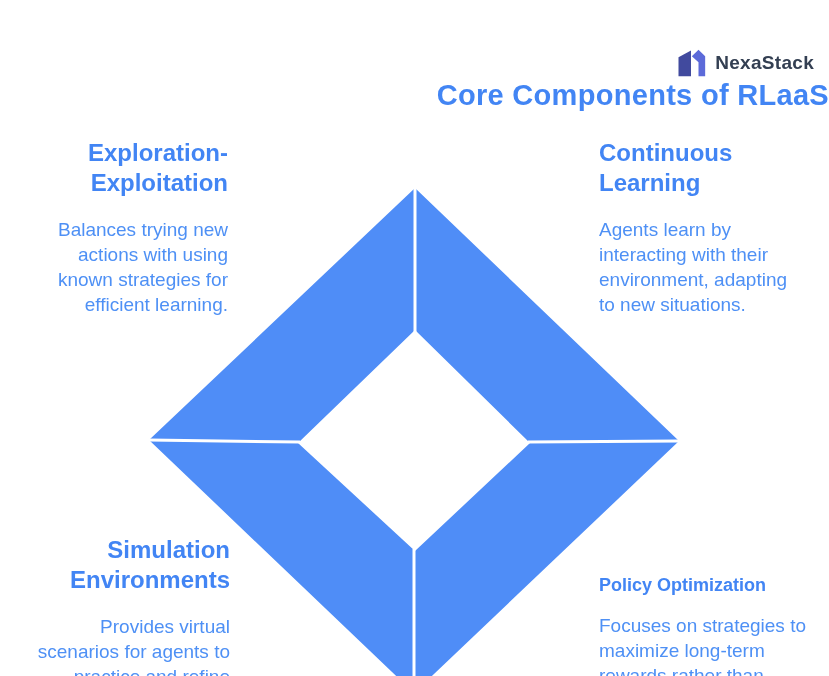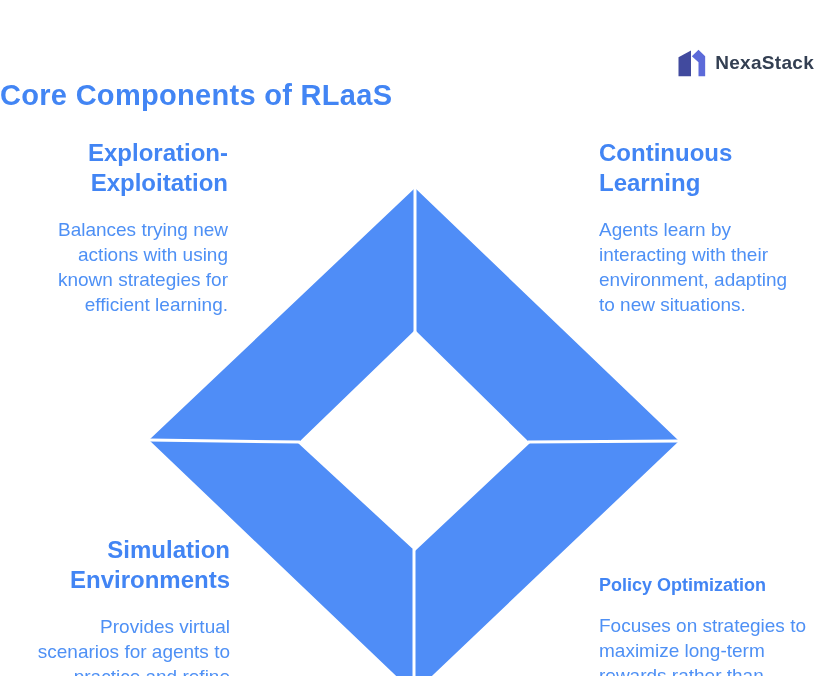--- a/index.html
+++ b/index.html
@@ -37,21 +37,21 @@
     letter-spacing: 0.3px;
   }
 
   
   .page-title {
     position: absolute;
     top: 36px;
     left: 0;
     right: 0;
     margin: 0;
-    text-align: left;
+    text-align: right;
     font-size: 29px;
     font-weight: 700;
     color: #4285f4;
     letter-spacing: 0.3px;
   }
 
   
   .quad { position: absolute; width: 240px; }
   .quad h2 {
     margin: 0 0 19px 0;

